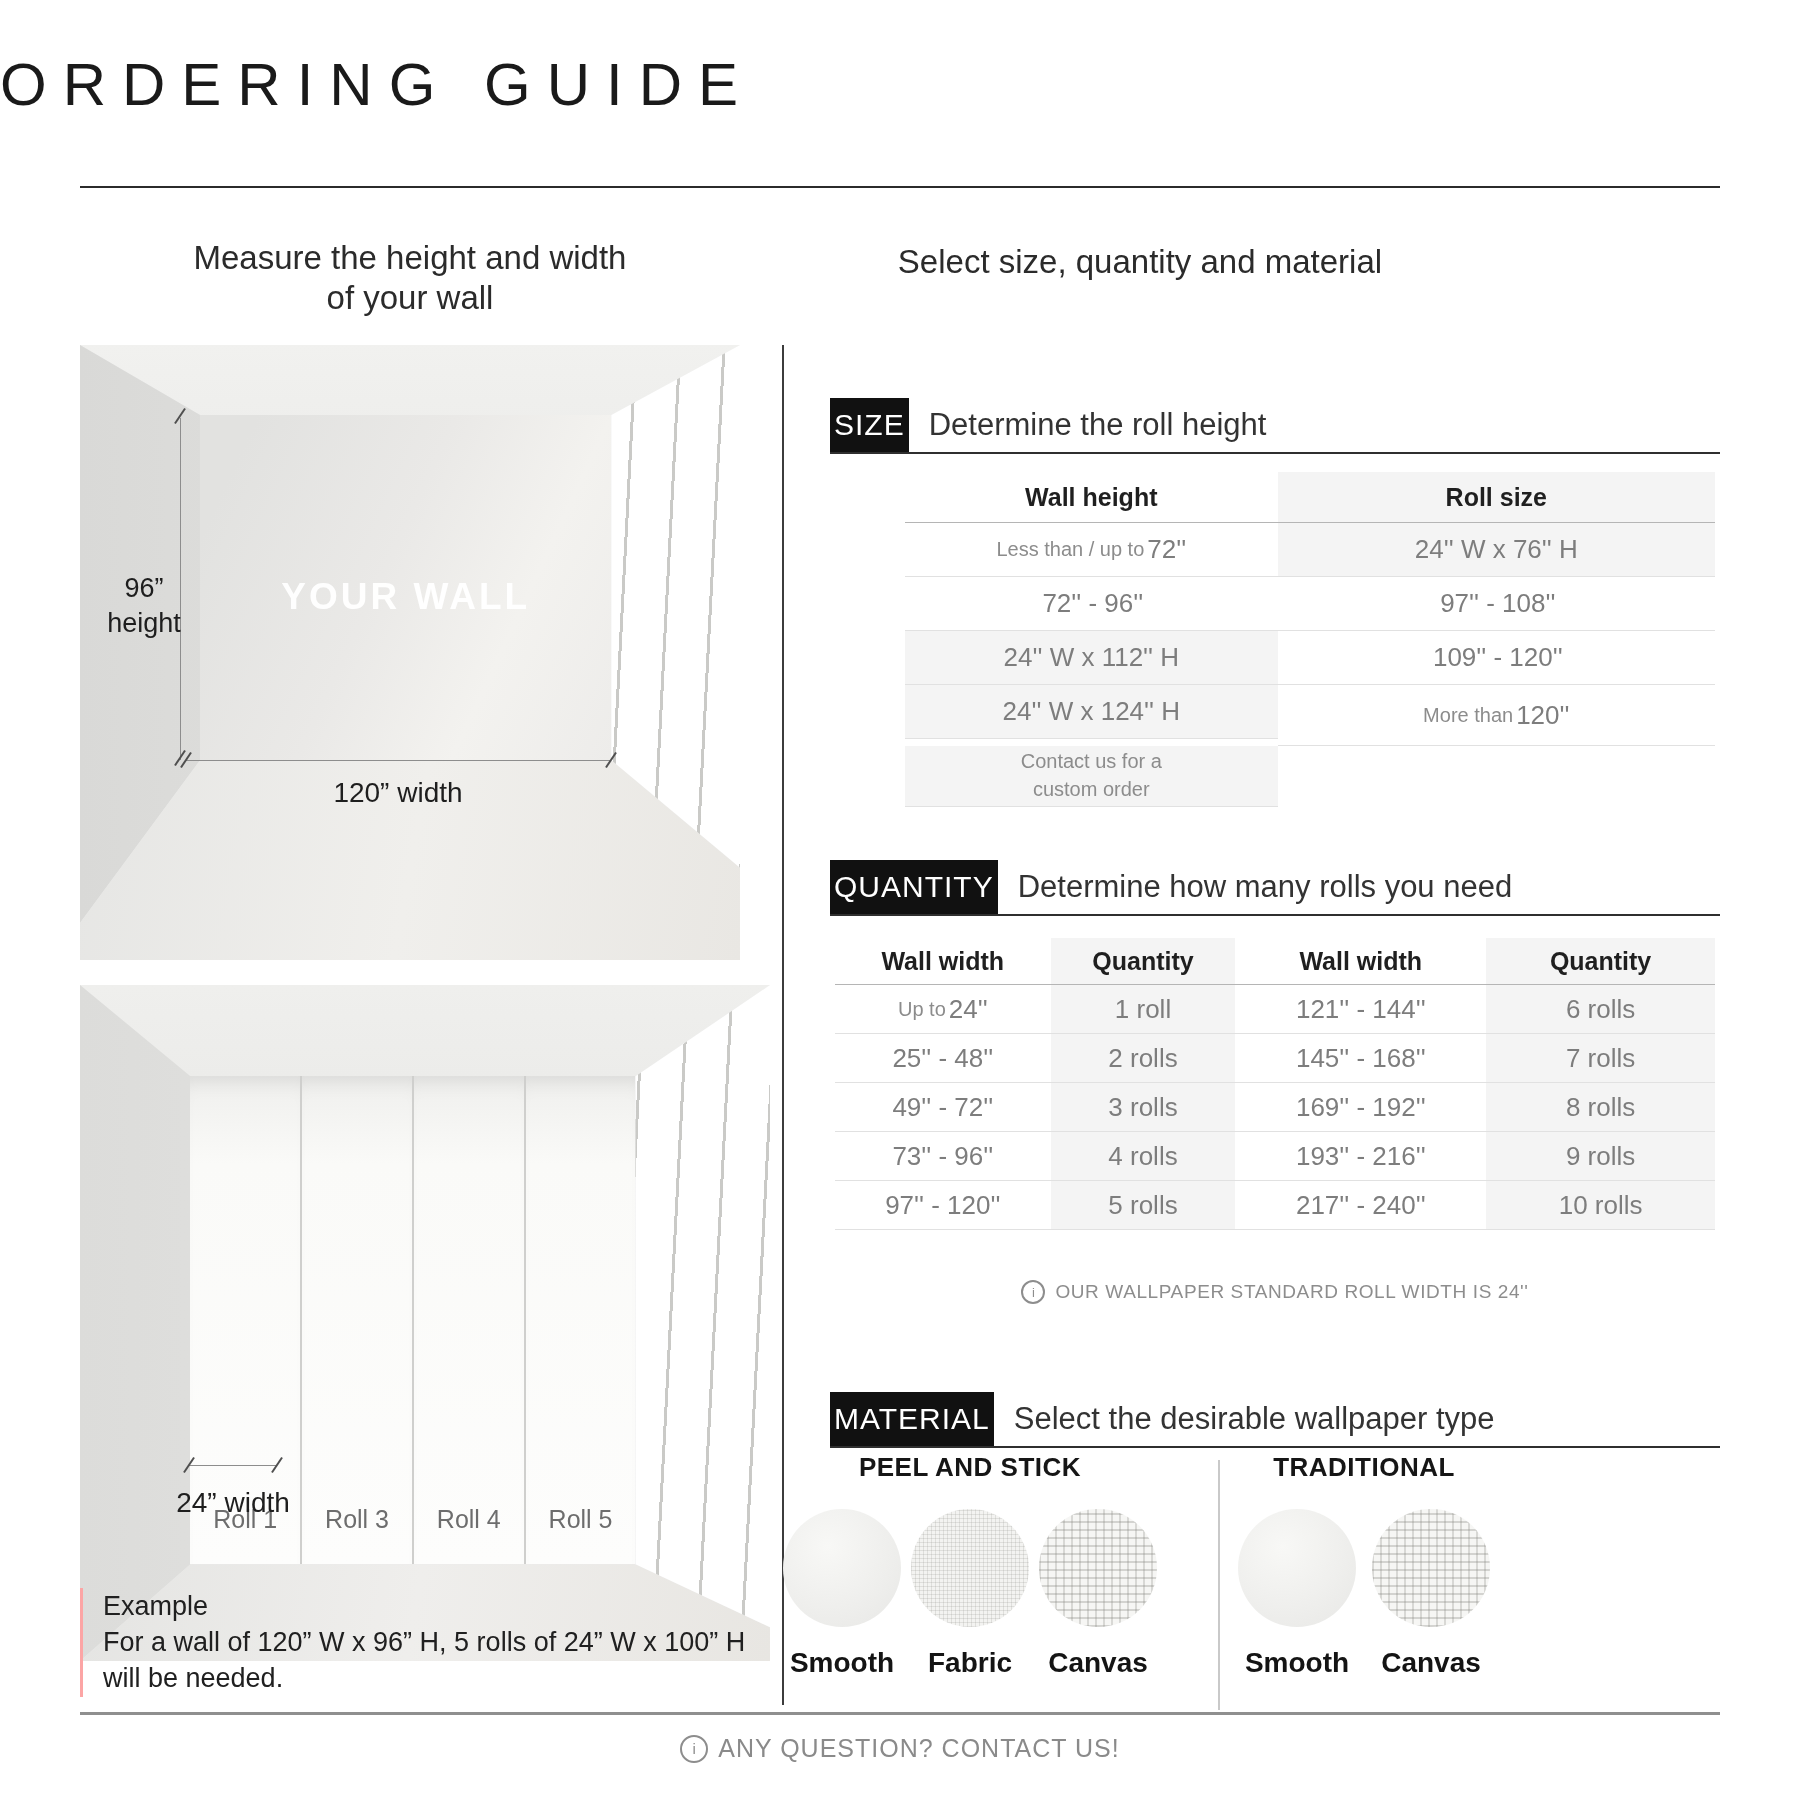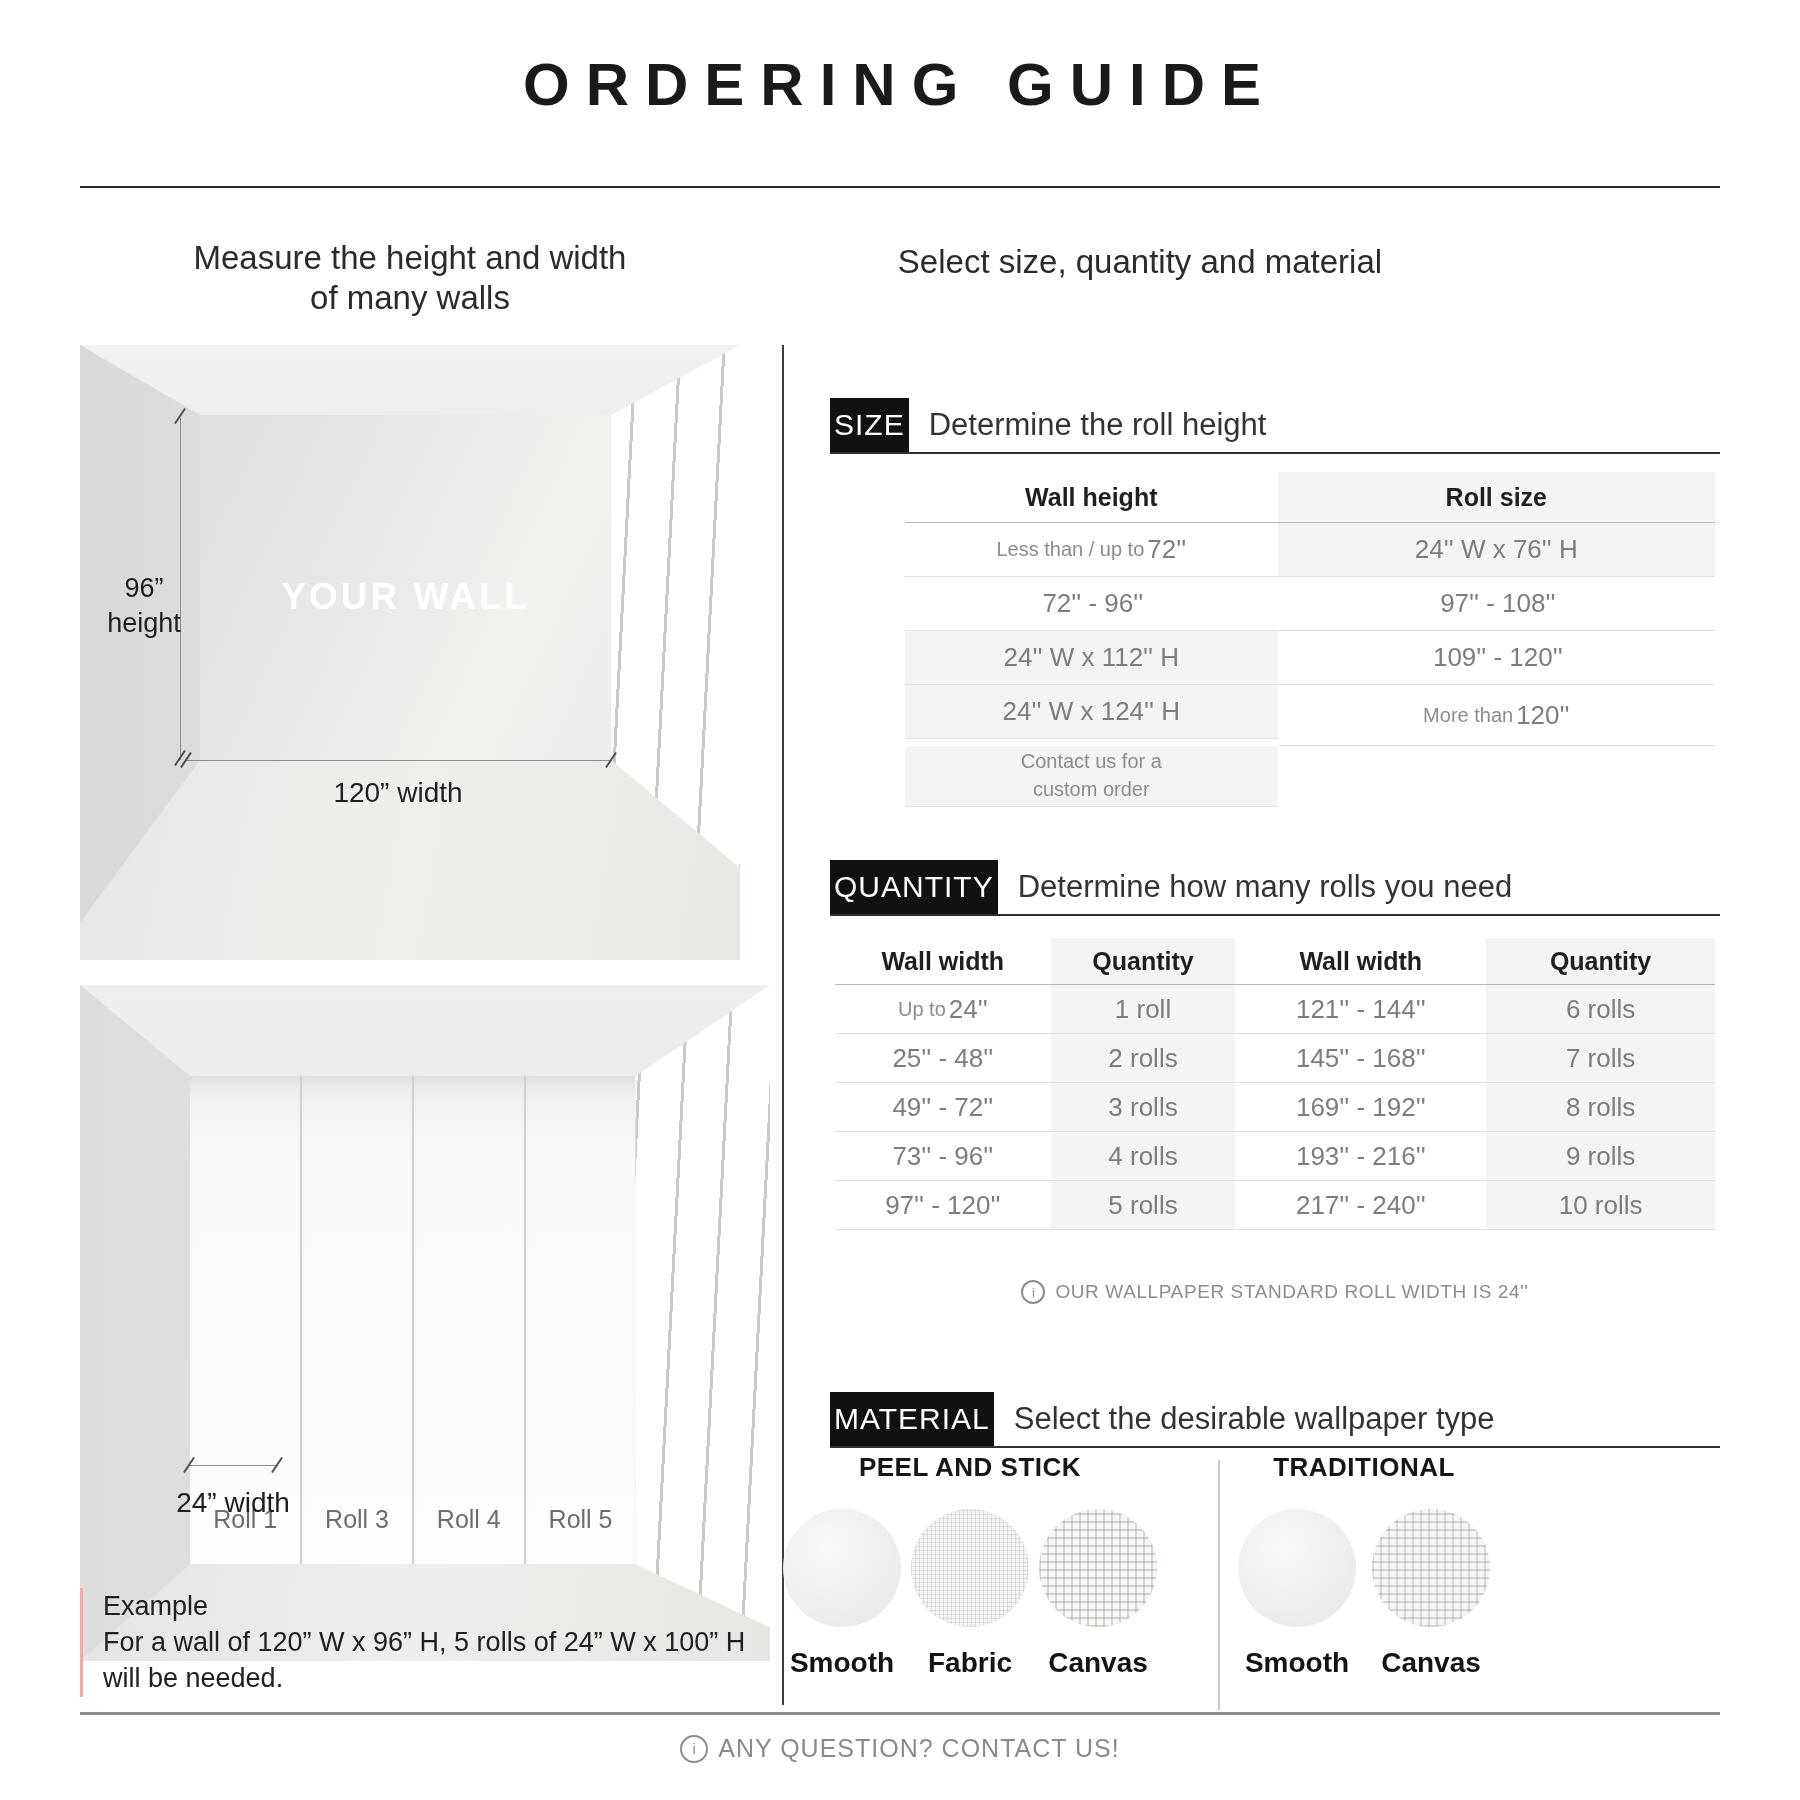--- a/index.html
+++ b/index.html
@@ -1,20 +1,20 @@
 <!DOCTYPE html>
 <html><head>
 <meta charset="utf-8">
 <style>
   html,body{margin:0;padding:0;background:#ffffff;}
   .page{position:relative;width:1800px;height:1800px;background:#ffffff;overflow:hidden;
         font-family:"Liberation Sans","DejaVu Sans",sans-serif;color:#1a1a1a;}
 
-  .page-title{position:absolute;top:50px;left:0;right:0;text-align:center;
-              font-size:60px;letter-spacing:16px;font-weight:700;color:#1a1a1a;}
+  .page-title{position:absolute;top:50px;left:0;right:0;text-align:left;
+              font-size:60px;letter-spacing:16px;font-weight:400;color:#1a1a1a;}
   .rule-top{position:absolute;left:80px;width:1640px;top:186px;height:2px;background:#2b2b2b;}
 
   .col-heading{position:absolute;text-align:center;font-size:33px;color:#2b2b2b;line-height:1.22;}
   .heading-left{left:80px;width:660px;top:238px;}
   .heading-right{left:830px;width:620px;top:242px;}
 
   .col-divider{position:absolute;left:782px;top:345px;width:2px;height:1360px;background:#3c3c3c;}
 
   
   .room{position:absolute;background:#eaeaea;overflow:hidden;}
@@ -119,21 +119,21 @@
 </head>
 <body>
 
 <div class="page">
 
   <div class="page-title">ORDERING GUIDE</div>
   <div class="rule-top"></div>
 
   <div class="col-heading heading-left">
     <div>Measure the height and width</div>
-    <div>of many walls</div>
+    <div>of your wall</div>
   </div>
 
   <div class="room room1">
     <div class="layer r1-ceiling"></div>
     <div class="layer r1-leftwall"></div>
     <div class="r1-backwall"></div>
     <div class="layer r1-floor"></div>
     <div class="layer r1-window">
       <div class="window-pillar"></div>
       <div class="window-panes"></div>

